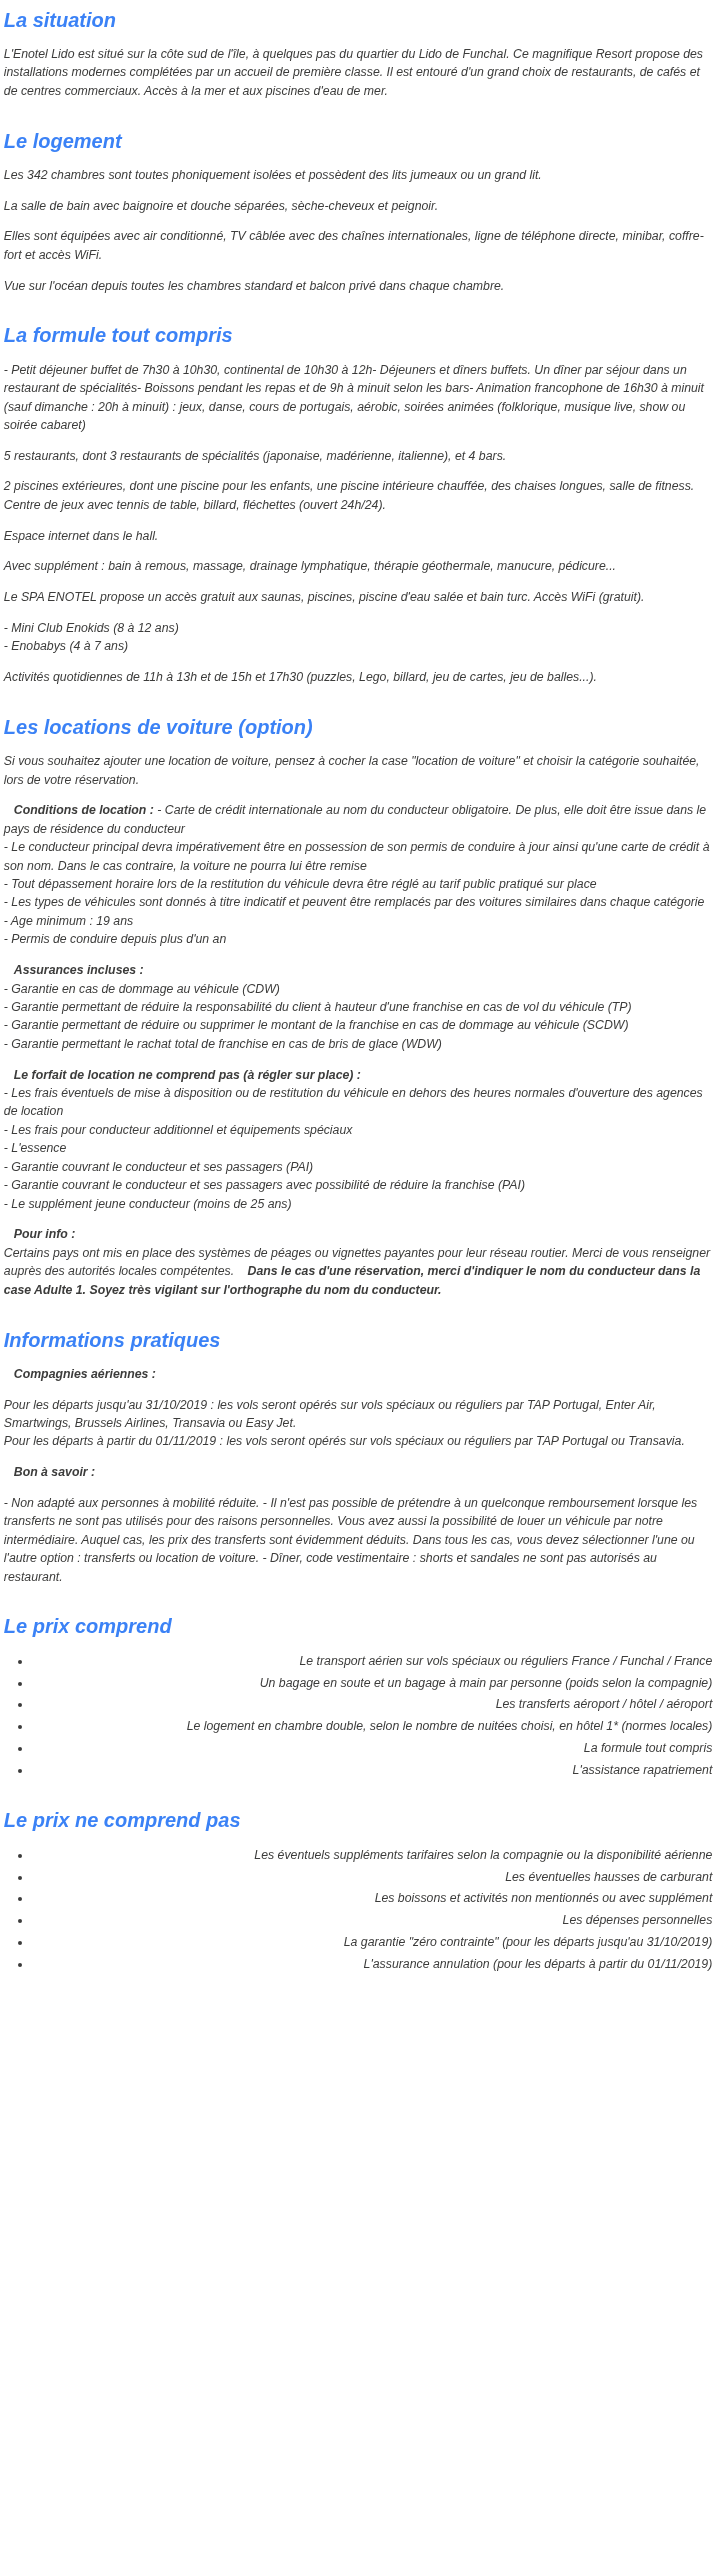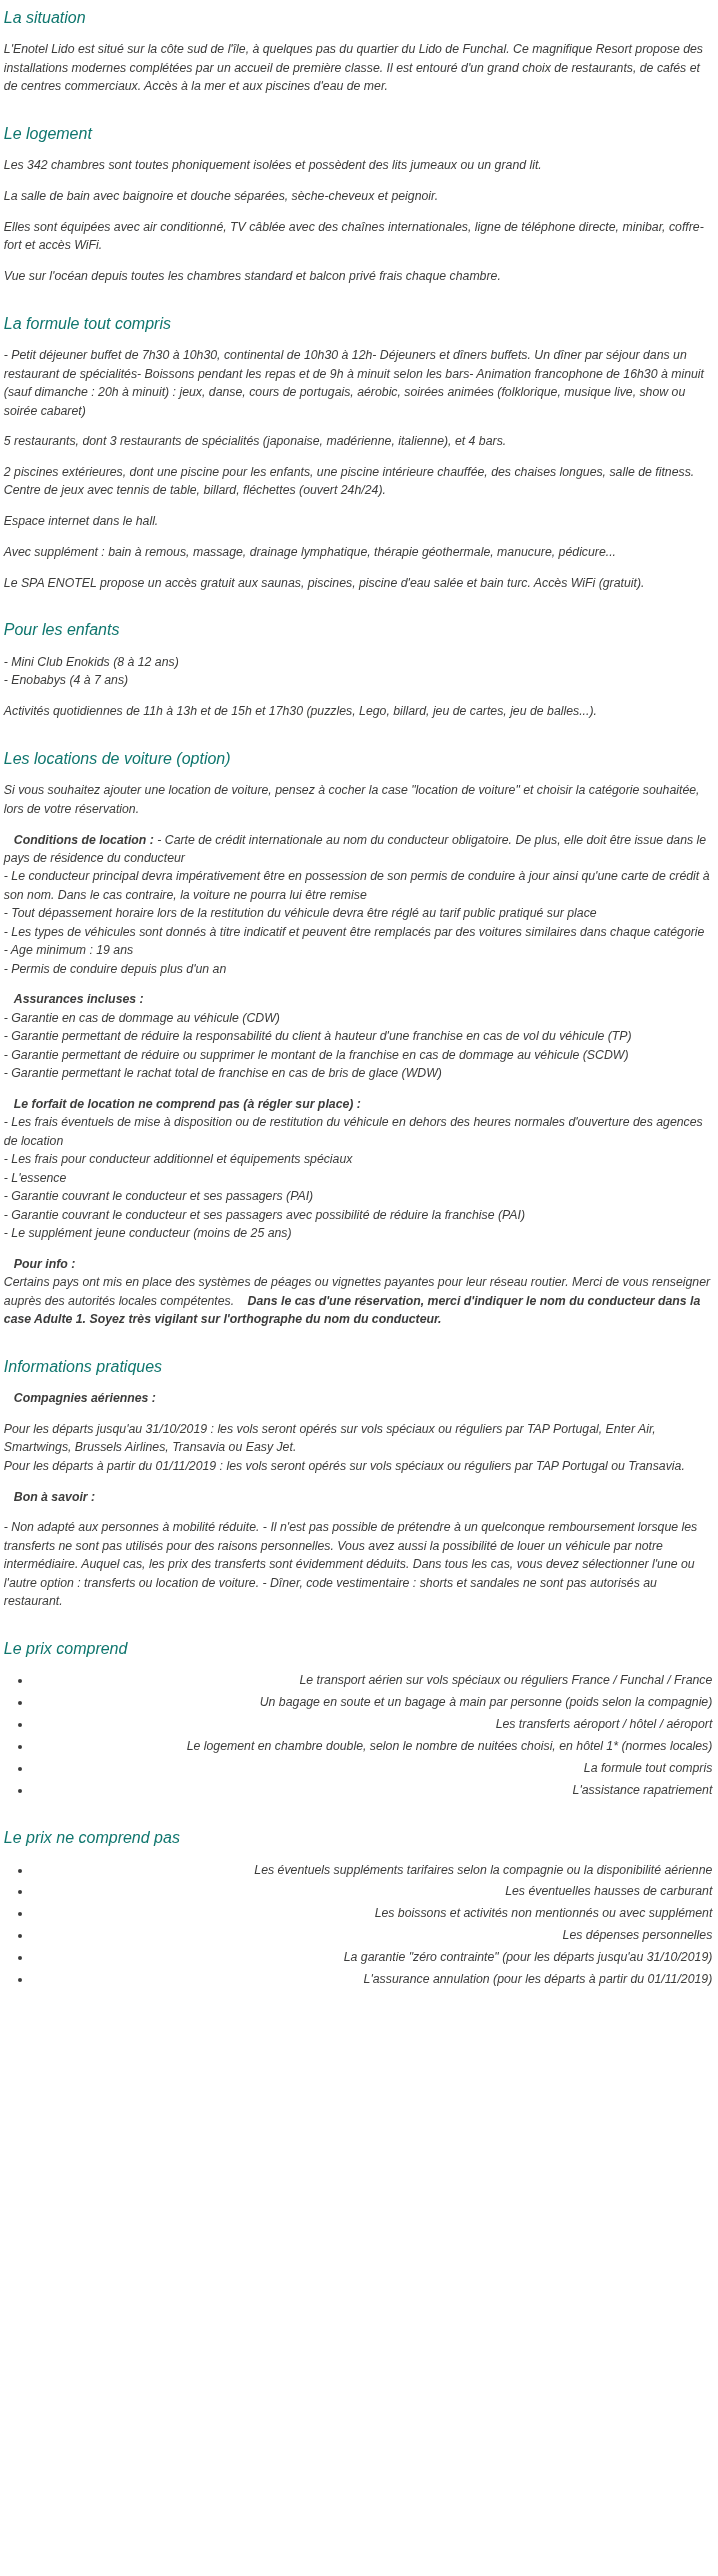--- a/index.html
+++ b/index.html
@@ -6,23 +6,23 @@
   html, body { margin: 0; padding: 0; background: #ffffff; }
   body {
     width: 718px;
     font-family: "Liberation Sans", sans-serif;
     font-style: italic;
     color: #3c3c3b;
   }
   .doc { padding: 3.8px 5.7px 23px 3.8px; }
   .section { margin: 0; }
   .section-title {
-    color: #0f766e;
-    font-size: 16px;
-    font-weight: normal;
+    color: #3b82f6;
+    font-size: 20px;
+    font-weight: bold;
     font-style: italic;
     margin: 28.4px 0 13.3px 0;
     line-height: 1.2;
   }
   .section:first-child .section-title { margin-top: 3.8px; }
   .paragraph {
     margin: 0 0 12.3px 0;
     font-size: 12.3px;
     line-height: 1.5;
     white-space: pre-wrap;
@@ -45,35 +45,34 @@
 <div class="doc">
     <section class="section">
       <h2 class="section-title">La situation</h2>
       <p class="paragraph"><span class="run">L'Enotel Lido est situé sur la côte sud de l'île, à quelques pas du quartier du Lido de Funchal. Ce magnifique Resort propose des installations modernes complétées par un accueil de première classe. Il est entouré d'un grand choix de restaurants, de cafés et de centres commerciaux. Accès à la mer et aux piscines d'eau de mer.</span></p>
     </section>
     <section class="section">
       <h2 class="section-title">Le logement</h2>
       <p class="paragraph"><span class="run">Les 342 chambres sont toutes phoniquement isolées et possèdent des lits jumeaux ou un grand lit.</span></p>
       <p class="paragraph"><span class="run">La salle de bain avec baignoire et douche séparées, sèche-cheveux et peignoir.</span></p>
       <p class="paragraph"><span class="run">Elles sont équipées avec air conditionné, TV câblée avec des chaînes internationales, ligne de téléphone directe, minibar, coffre-fort et accès WiFi.</span></p>
-      <p class="paragraph"><span class="run">Vue sur l'océan depuis toutes les chambres standard et balcon privé frais chaque chambre.</span></p>
+      <p class="paragraph"><span class="run">Vue sur l'océan depuis toutes les chambres standard et balcon privé dans chaque chambre.</span></p>
     </section>
     <section class="section">
       <h2 class="section-title">La formule tout compris</h2>
       <p class="paragraph"><span class="run">- Petit déjeuner buffet de 7h30 à 10h30, continental de 10h30 à 12h- Déjeuners et dîners buffets. Un dîner par séjour dans un restaurant de spécialités- Boissons pendant les repas et de 9h à minuit selon les bars- Animation francophone de 16h30 à minuit (sauf dimanche : 20h à minuit) : jeux, danse, cours de portugais, aérobic, soirées animées (folklorique, musique live, show ou soirée cabaret)</span></p>
     </section>
     <section class="section">
       <p class="paragraph"><span class="run">5 restaurants, dont 3 restaurants de spécialités (japonaise, madérienne, italienne), et 4 bars.</span></p>
       <p class="paragraph"><span class="run">2 piscines extérieures, dont une piscine pour les enfants, une piscine intérieure chauffée, des chaises longues, salle de fitness. Centre de jeux avec tennis de table, billard, fléchettes (ouvert 24h/24).</span></p>
       <p class="paragraph"><span class="run">Espace internet dans le hall.</span></p>
       <p class="paragraph"><span class="run">Avec supplément : bain à remous, massage, drainage lymphatique, thérapie géothermale, manucure, pédicure...</span></p>
       <p class="paragraph"><span class="run">Le SPA ENOTEL propose un accès gratuit aux saunas, piscines, piscine d'eau salée et bain turc. Accès WiFi (gratuit).</span></p>
     </section>
     <section class="section">
-      <h2 class="section-title">Pour les enfants</h2>
       <p class="paragraph"><span class="run">- Mini Club Enokids (8 à 12 ans)
 - Enobabys (4 à 7 ans)</span></p>
       <p class="paragraph"><span class="run">Activités quotidiennes de 11h à 13h et de 15h et 17h30 (puzzles, Lego, billard, jeu de cartes, jeu de balles...).</span></p>
     </section>
     <section class="section">
       <h2 class="section-title">Les locations de voiture (option)</h2>
       <p class="paragraph"><span class="run">Si vous souhaitez ajouter une location de voiture, pensez à cocher la case "location de voiture" et choisir la catégorie souhaitée, lors de votre réservation.</span></p>
       <p class="paragraph"><span class="run bold">Conditions de location :</span><span class="run"> - Carte de crédit internationale au nom du conducteur obligatoire. De plus, elle doit être issue dans le pays de résidence du conducteur
 - Le conducteur principal devra impérativement être en possession de son permis de conduire à jour ainsi qu'une carte de crédit à son nom. Dans le cas contraire, la voiture ne pourra lui être remise
 - Tout dépassement horaire lors de la restitution du véhicule devra être réglé au tarif public pratiqué sur place

